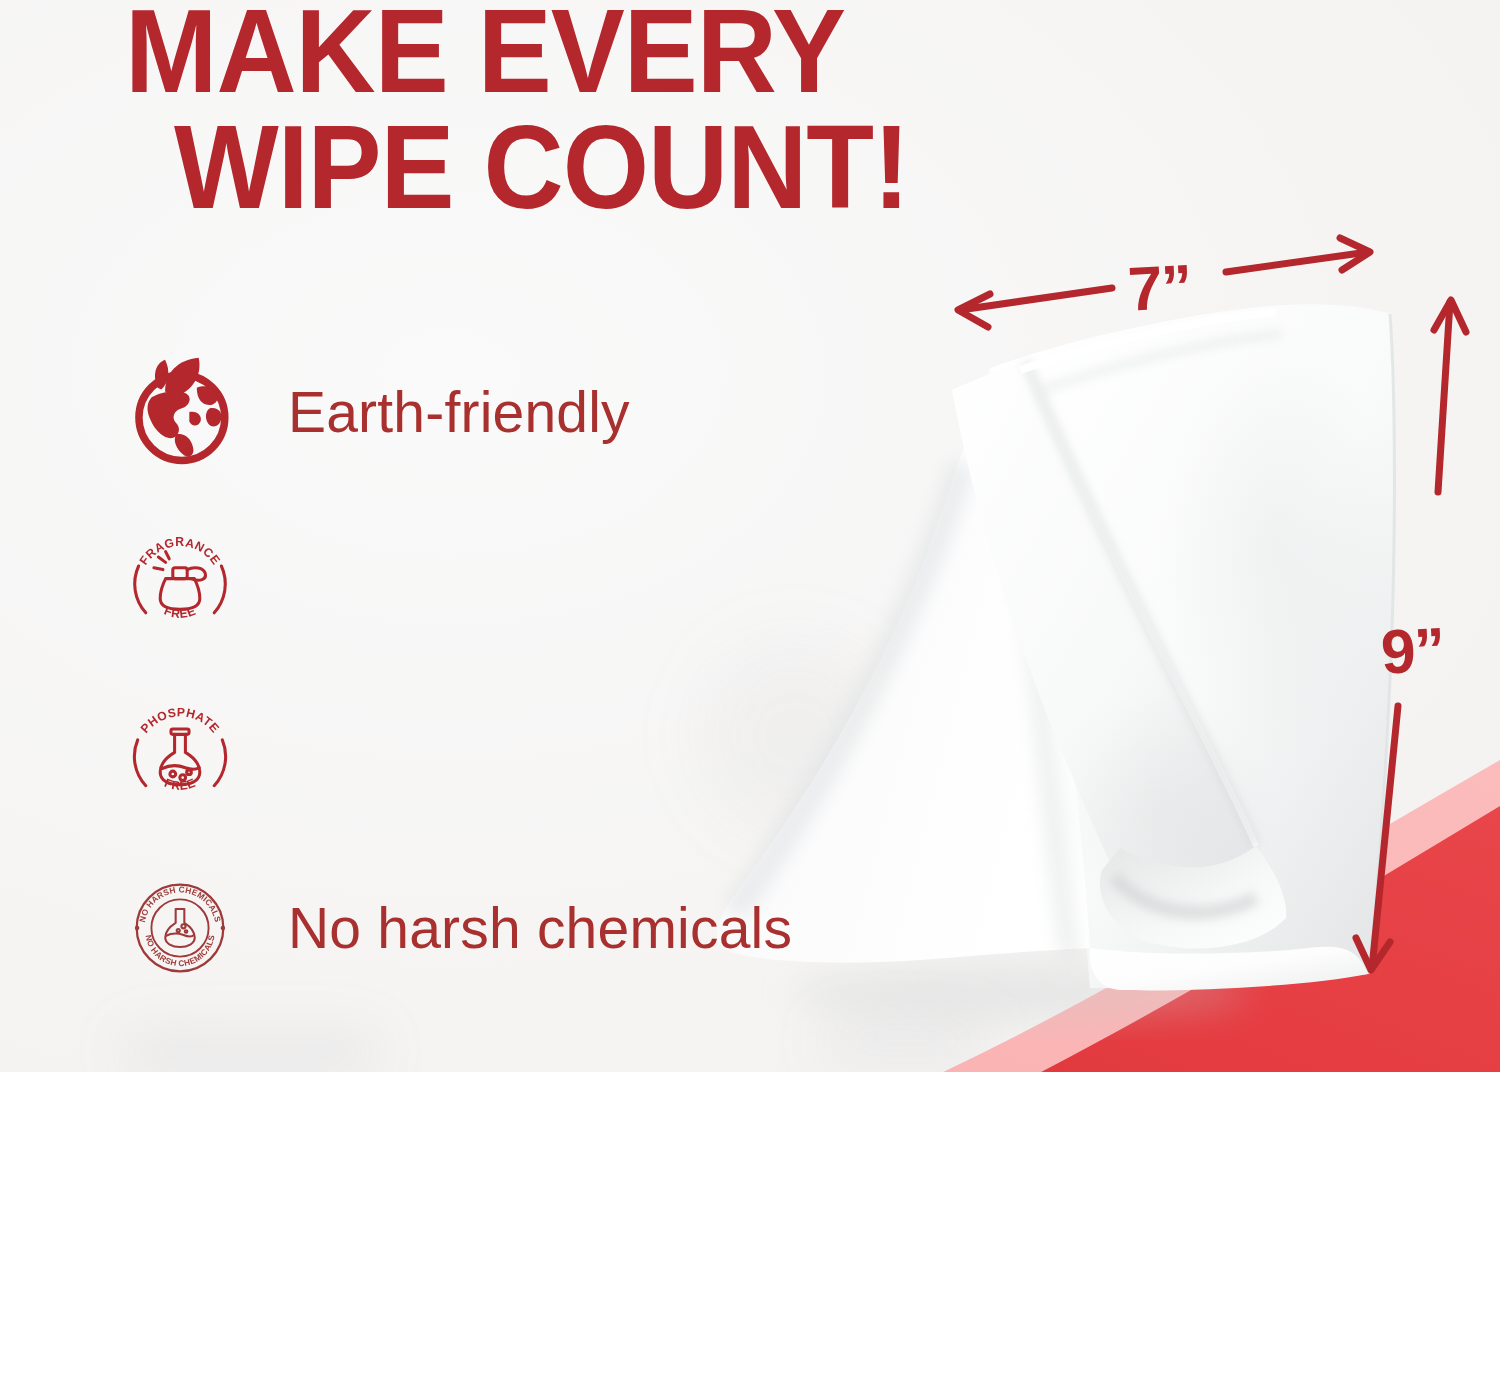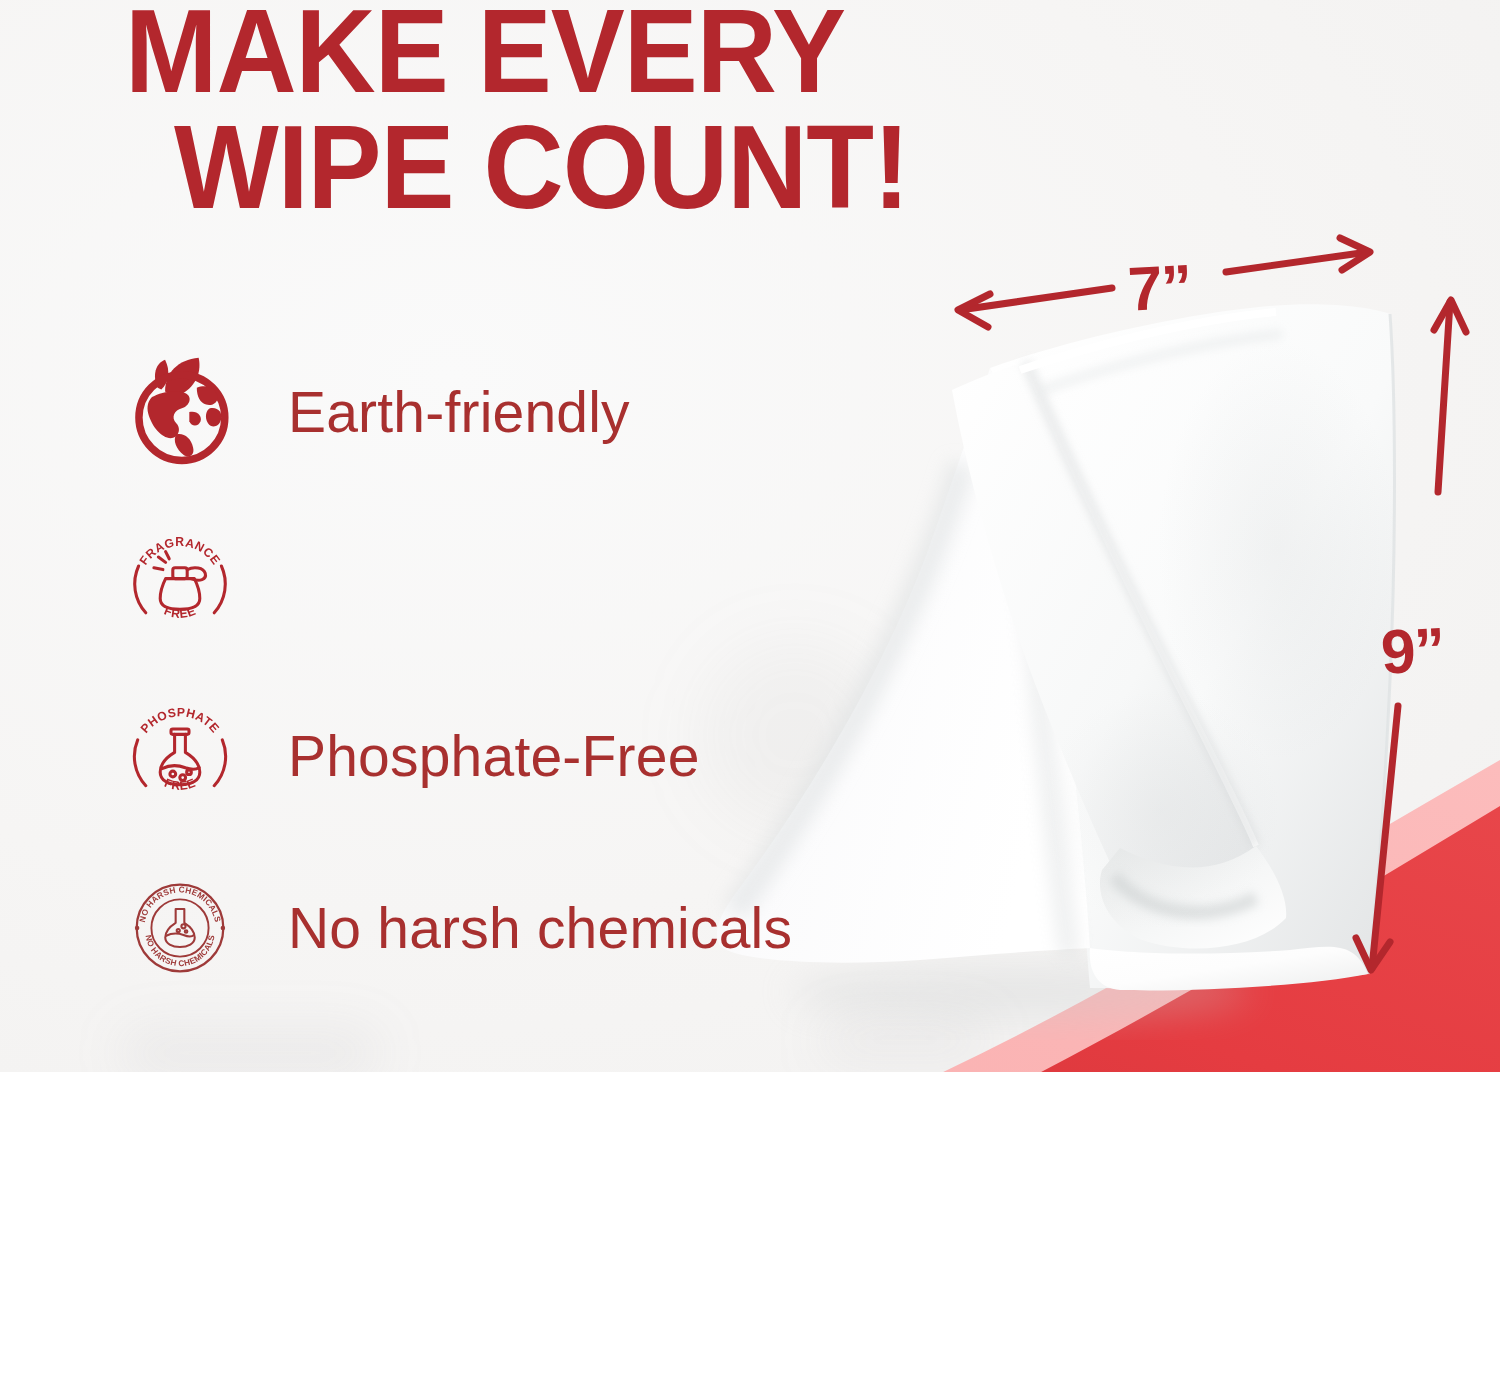--- a/index.html
+++ b/index.html
@@ -333,21 +333,20 @@
             <rect x="50" y="30" width="20" height="6" rx="2"></rect>
             <path d="M 54,36 L 54,56 C 44,62 38,70 38,78 C 38,87 47,92 60,92
                      C 73,92 82,87 82,78 C 82,70 76,62 66,56 L 66,36"></path>
             <path d="M 40,74 C 48,70 58,70 66,73 C 72,75 78,75 81,73"></path>
             <circle cx="52" cy="80" r="3.2"></circle>
             <circle cx="63" cy="84" r="3.2"></circle>
             <circle cx="70" cy="78" r="2.6"></circle>
           </g>
         </svg>
       </div>
-      <div class="feature-label">Phosphate-Free</div>
     </div>
 
     <div class="feature-row">
       <div class="feature-icon small">
         <svg viewBox="0 0 120 120" width="104" height="104">
           <defs>
             <path id="arcTopN" d="M 19,60 A 41,41 0 0 1 101,60" fill="none"></path>
             <path id="arcBotN" d="M 20,64 A 40,40 0 0 0 100,64" fill="none"></path>
           </defs>
 

